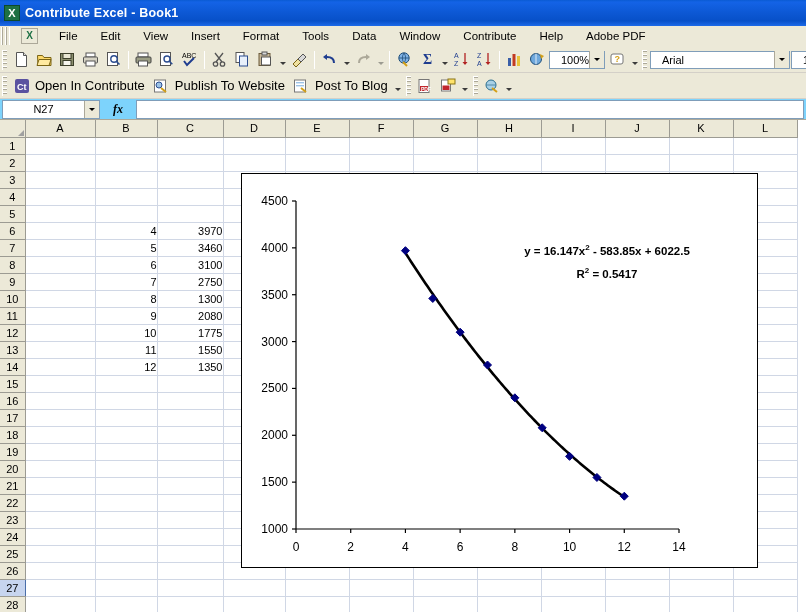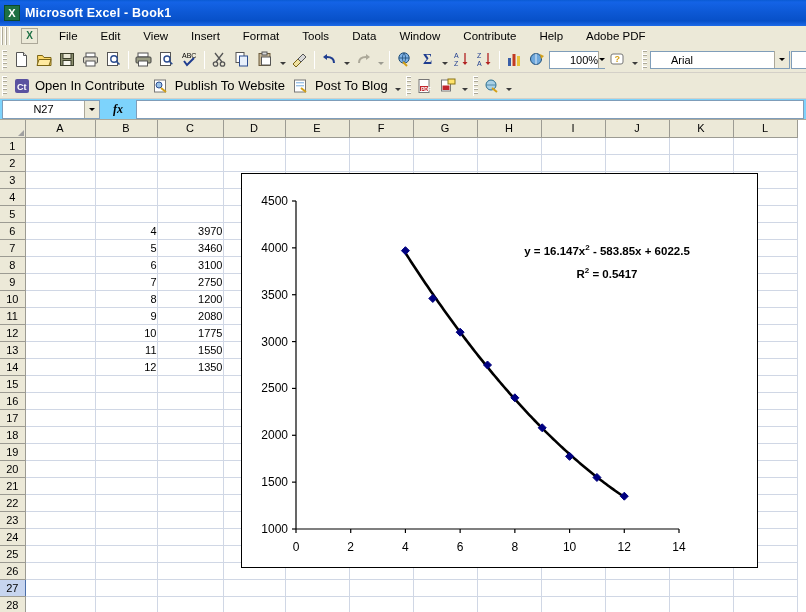--- a/index.html
+++ b/index.html
@@ -77,21 +77,21 @@
   }
   .tb-sep { width: 1px; height: 18px; background: #aca899; margin: 0 3px; flex: none;
             border-right: 1px solid #fff; }
   .tb-arrow { width: 11px; height: 22px; display:flex; align-items:flex-end; justify-content:center;
               padding-bottom:6px; flex:none; }
   .tb-arrow:after { content:""; border-left:3px solid transparent; border-right:3px solid transparent;
                     border-top:3px solid #3b3b3b; }
   .tb-label { font-size: 13px; padding: 0 5px 0 2px; white-space: nowrap; }
   .tb-combo {
     height: 18px; background: #fff; border: 1px solid #7f9db9;
-    display: flex; align-items: center; font-size: 11px; padding-left: 20px;
+    display: flex; align-items: center; font-size: 11px; padding-left: 11px;
     flex: none; margin-right: 1px;
   }
   .tb-combo .cb-txt { flex: 1; }
   .tb-combo .cb-btn {
     width: 15px; height: 17px; background: #ece9d8; border-left: 1px solid #aca899;
     display: flex; align-items: center; justify-content: center;
   }
   .tb-combo .cb-btn:after {
     content:""; border-left:3px solid transparent; border-right:3px solid transparent;
     border-top:3px solid #000;
@@ -159,21 +159,21 @@
   }
   .eq-block sup { font-size:8px; vertical-align: super; }
 </style>
 </head>
 <body>
 
 <div id="app">
 
   <div class="titlebar">
     <div class="xl-logo"></div>
-    <span>Microsoft Excel - Book1</span>
+    <span>Contribute Excel - Book1</span>
   </div>
 
   <div class="menubar">
     <div class="menu-grip"></div>
     <div class="menu-xl-icon"></div>
     <div class="menu-item">File</div>
     <div class="menu-item">Edit</div>
     <div class="menu-item">View</div>
     <div class="menu-item">Insert</div>
     <div class="menu-item">Format</div>
@@ -580,21 +580,21 @@
             <td class="cell"></td>
             <td class="cell"></td>
             <td class="cell"></td>
             <td class="cell"></td>
             <td class="cell"></td>
           </tr>
           <tr>
             <th class="rowhead">10</th>
             <td class="cell"></td>
             <td class="cell">8</td>
-            <td class="cell">1200</td>
+            <td class="cell">1300</td>
             <td class="cell"></td>
             <td class="cell"></td>
             <td class="cell"></td>
             <td class="cell"></td>
             <td class="cell"></td>
             <td class="cell"></td>
             <td class="cell"></td>
             <td class="cell"></td>
             <td class="cell"></td>
           </tr>

